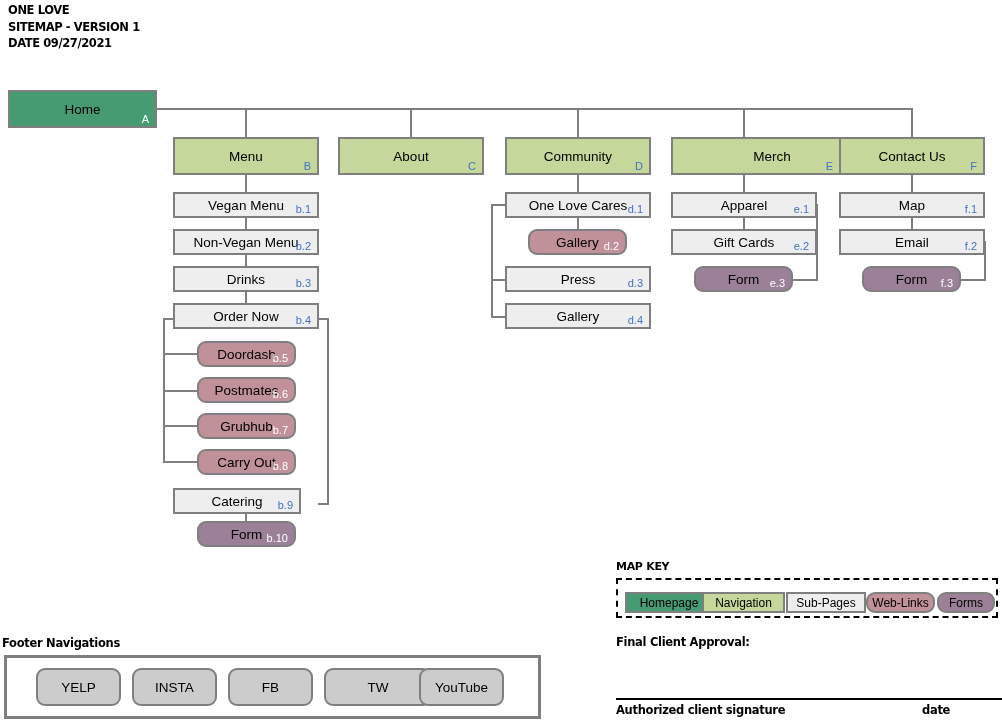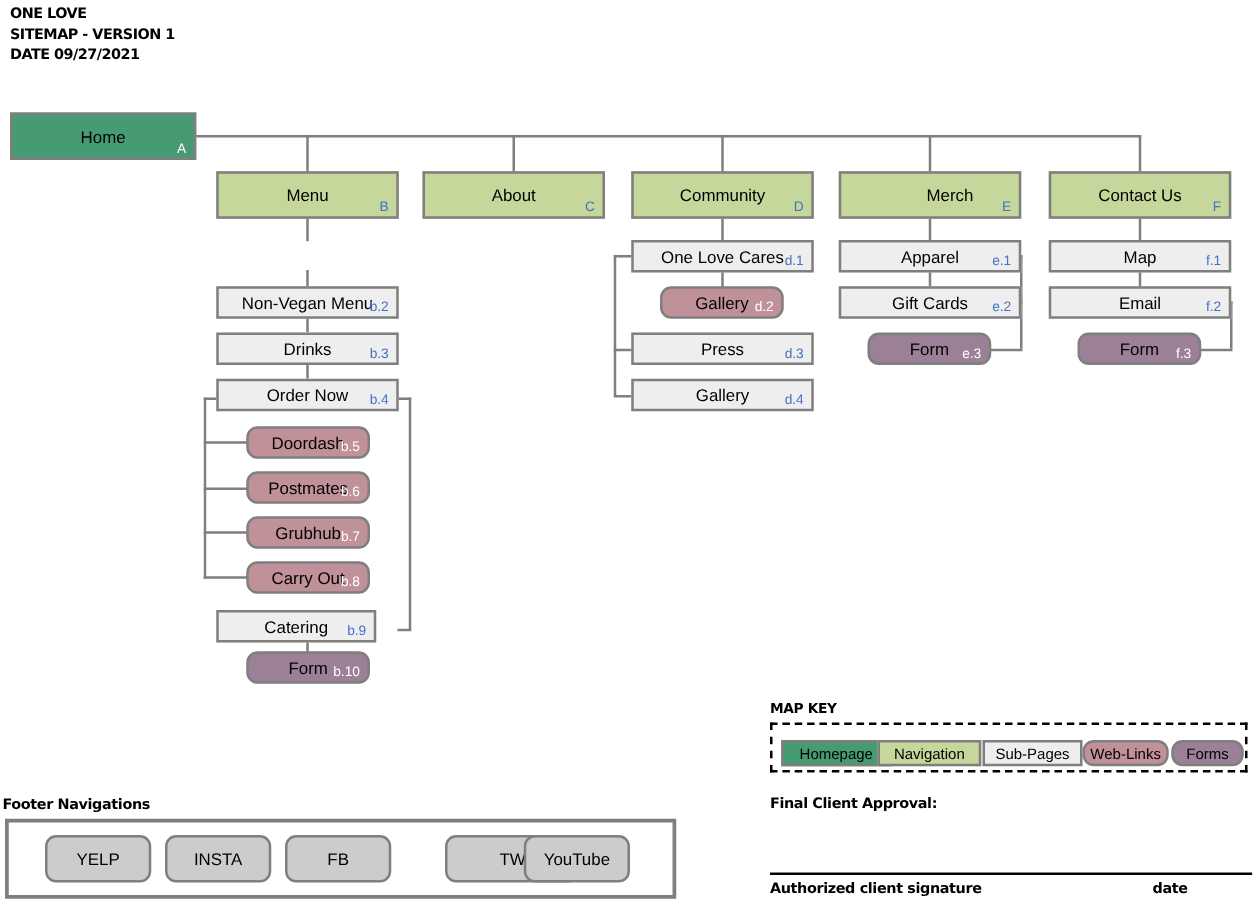--- a/index.html
+++ b/index.html
@@ -264,29 +264,33 @@
     <span class="ncode">B</span>
   </div>
   <div class="node nav" style="left:338px; top:137px; width:146px; height:38px;">
     <span class="nlabel">About</span>
     <span class="ncode">C</span>
   </div>
   <div class="node nav" style="left:505px; top:137px; width:146px; height:38px;">
     <span class="nlabel">Community</span>
     <span class="ncode">D</span>
   </div>
-  <div class="node nav" style="left:671px; top:137px; width:146px; height:38px;padding-left:32px;">
+  <div class="node nav" style="left:671px; top:137px; width:170px; height:38px;padding-left:32px;">
     <span class="nlabel">Merch</span>
     <span class="ncode">E</span>
   </div>
   <div class="node nav" style="left:839px; top:137px; width:146px; height:38px;">
     <span class="nlabel">Contact Us</span>
     <span class="ncode">F</span>
   </div>
 
+  <div class="node sub" style="left:173px; top:192px; width:146px; height:26px;">
+    <span class="nlabel">Vegan Menu</span>
+    <span class="ncode">b.1</span>
+  </div>
   <div class="node sub" style="left:173px; top:229px; width:146px; height:26px;">
     <span class="nlabel">Non-Vegan Menu</span>
     <span class="ncode">b.2</span>
   </div>
   <div class="node sub" style="left:173px; top:266px; width:146px; height:26px;">
     <span class="nlabel">Drinks</span>
     <span class="ncode">b.3</span>
   </div>
   <div class="node sub" style="left:173px; top:303px; width:146px; height:26px;">
     <span class="nlabel">Order Now</span>
@@ -387,20 +391,20 @@
   <div class="footer-box"></div>
   <div class="footer-btn" style="left:36px; width:85px;">
     <span>YELP</span>
   </div>
   <div class="footer-btn" style="left:228px; width:85px;">
     <span>FB</span>
   </div>
   <div class="footer-btn" style="left:132px; width:85px;">
     <span>INSTA</span>
   </div>
-  <div class="footer-btn" style="left:324px; width:108px;margin-left:32px;">
+  <div class="footer-btn" style="left:324px; width:108px;">
     <span>TW</span>
   </div>
   <div class="footer-btn" style="left:419px; width:85px;">
     <span>YouTube</span>
   </div>
 
 </div>
 
 </body></html>

